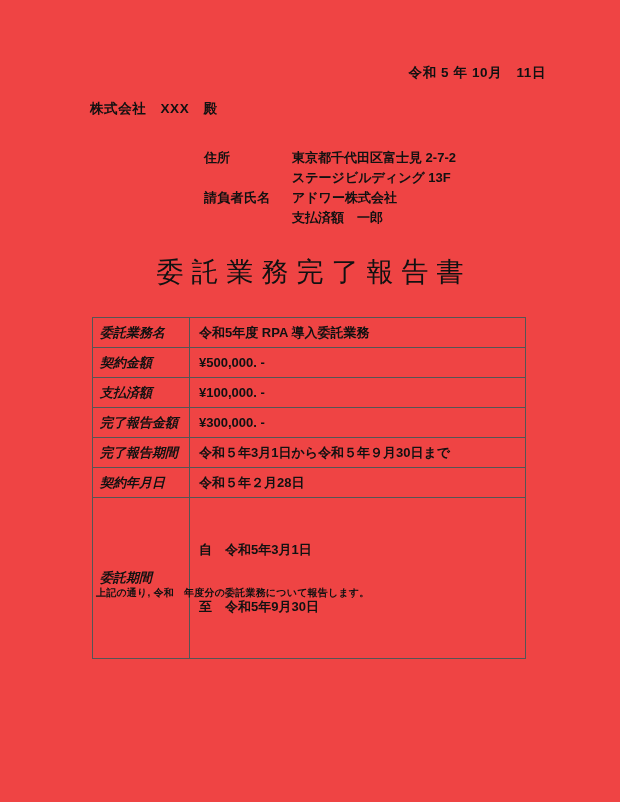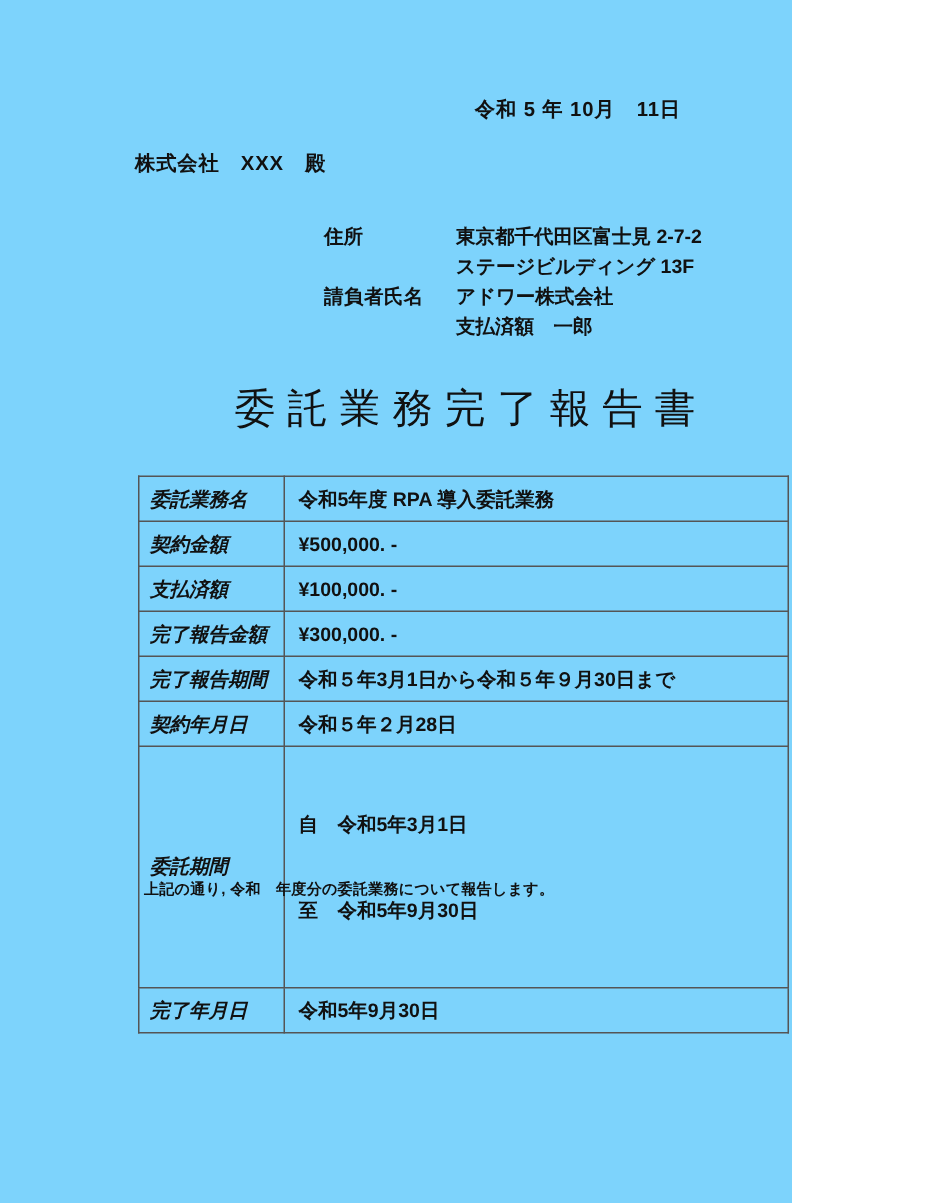--- a/index.html
+++ b/index.html
@@ -11,23 +11,23 @@
     width: 620px;
     height: 802px;
     position: relative;
     font-family: "Liberation Sans", "DejaVu Sans", sans-serif;
     color: #111111;
     overflow: hidden;
   }
 
   .page {
     position: relative;
-    width: 528px;
+    width: 620px;
     height: 802px;
-    background: #7dd3fc;
+    background: #ef4444;
   }
 
   
   .date-line {
     position: absolute;
     top: 64px;
     right: 74px;
     font-size: 13.5px;
     font-weight: bold;
     letter-spacing: 0.6px;
@@ -42,21 +42,21 @@
     font-size: 13.5px;
     font-weight: bold;
     letter-spacing: 0.6px;
     white-space: pre;
   }
 
   
   .sender-block {
     position: absolute;
     top: 148px;
-    left: 216px;
+    left: 204px;
     font-size: 13px;
     font-weight: bold;
   }
   .sender-row {
     display: flex;
     align-items: flex-start;
     line-height: 20px;
     white-space: pre;
   }
   .sender-label {
@@ -216,24 +216,18 @@
       </tr>
       <tr class="tall">
         <td class="label">
           <span class="label-inner">委託期間</span>
         </td>
         <td class="value">
           <span class="value-line">自　令和5年3月1日</span>
           <span class="value-line">至　令和5年9月30日</span>
         </td>
       </tr>
-      <tr>
-        <td class="label">
-          <span class="label-inner">完了年月日</span>
-        </td>
-        <td class="value">令和5年9月30日</td>
-      </tr>
     </tbody>
   </table>
 
   <div class="footer-note">上記の通り, 令和　年度分の委託業務について報告します。</div>
 
 </div>
 
 </body></html>

